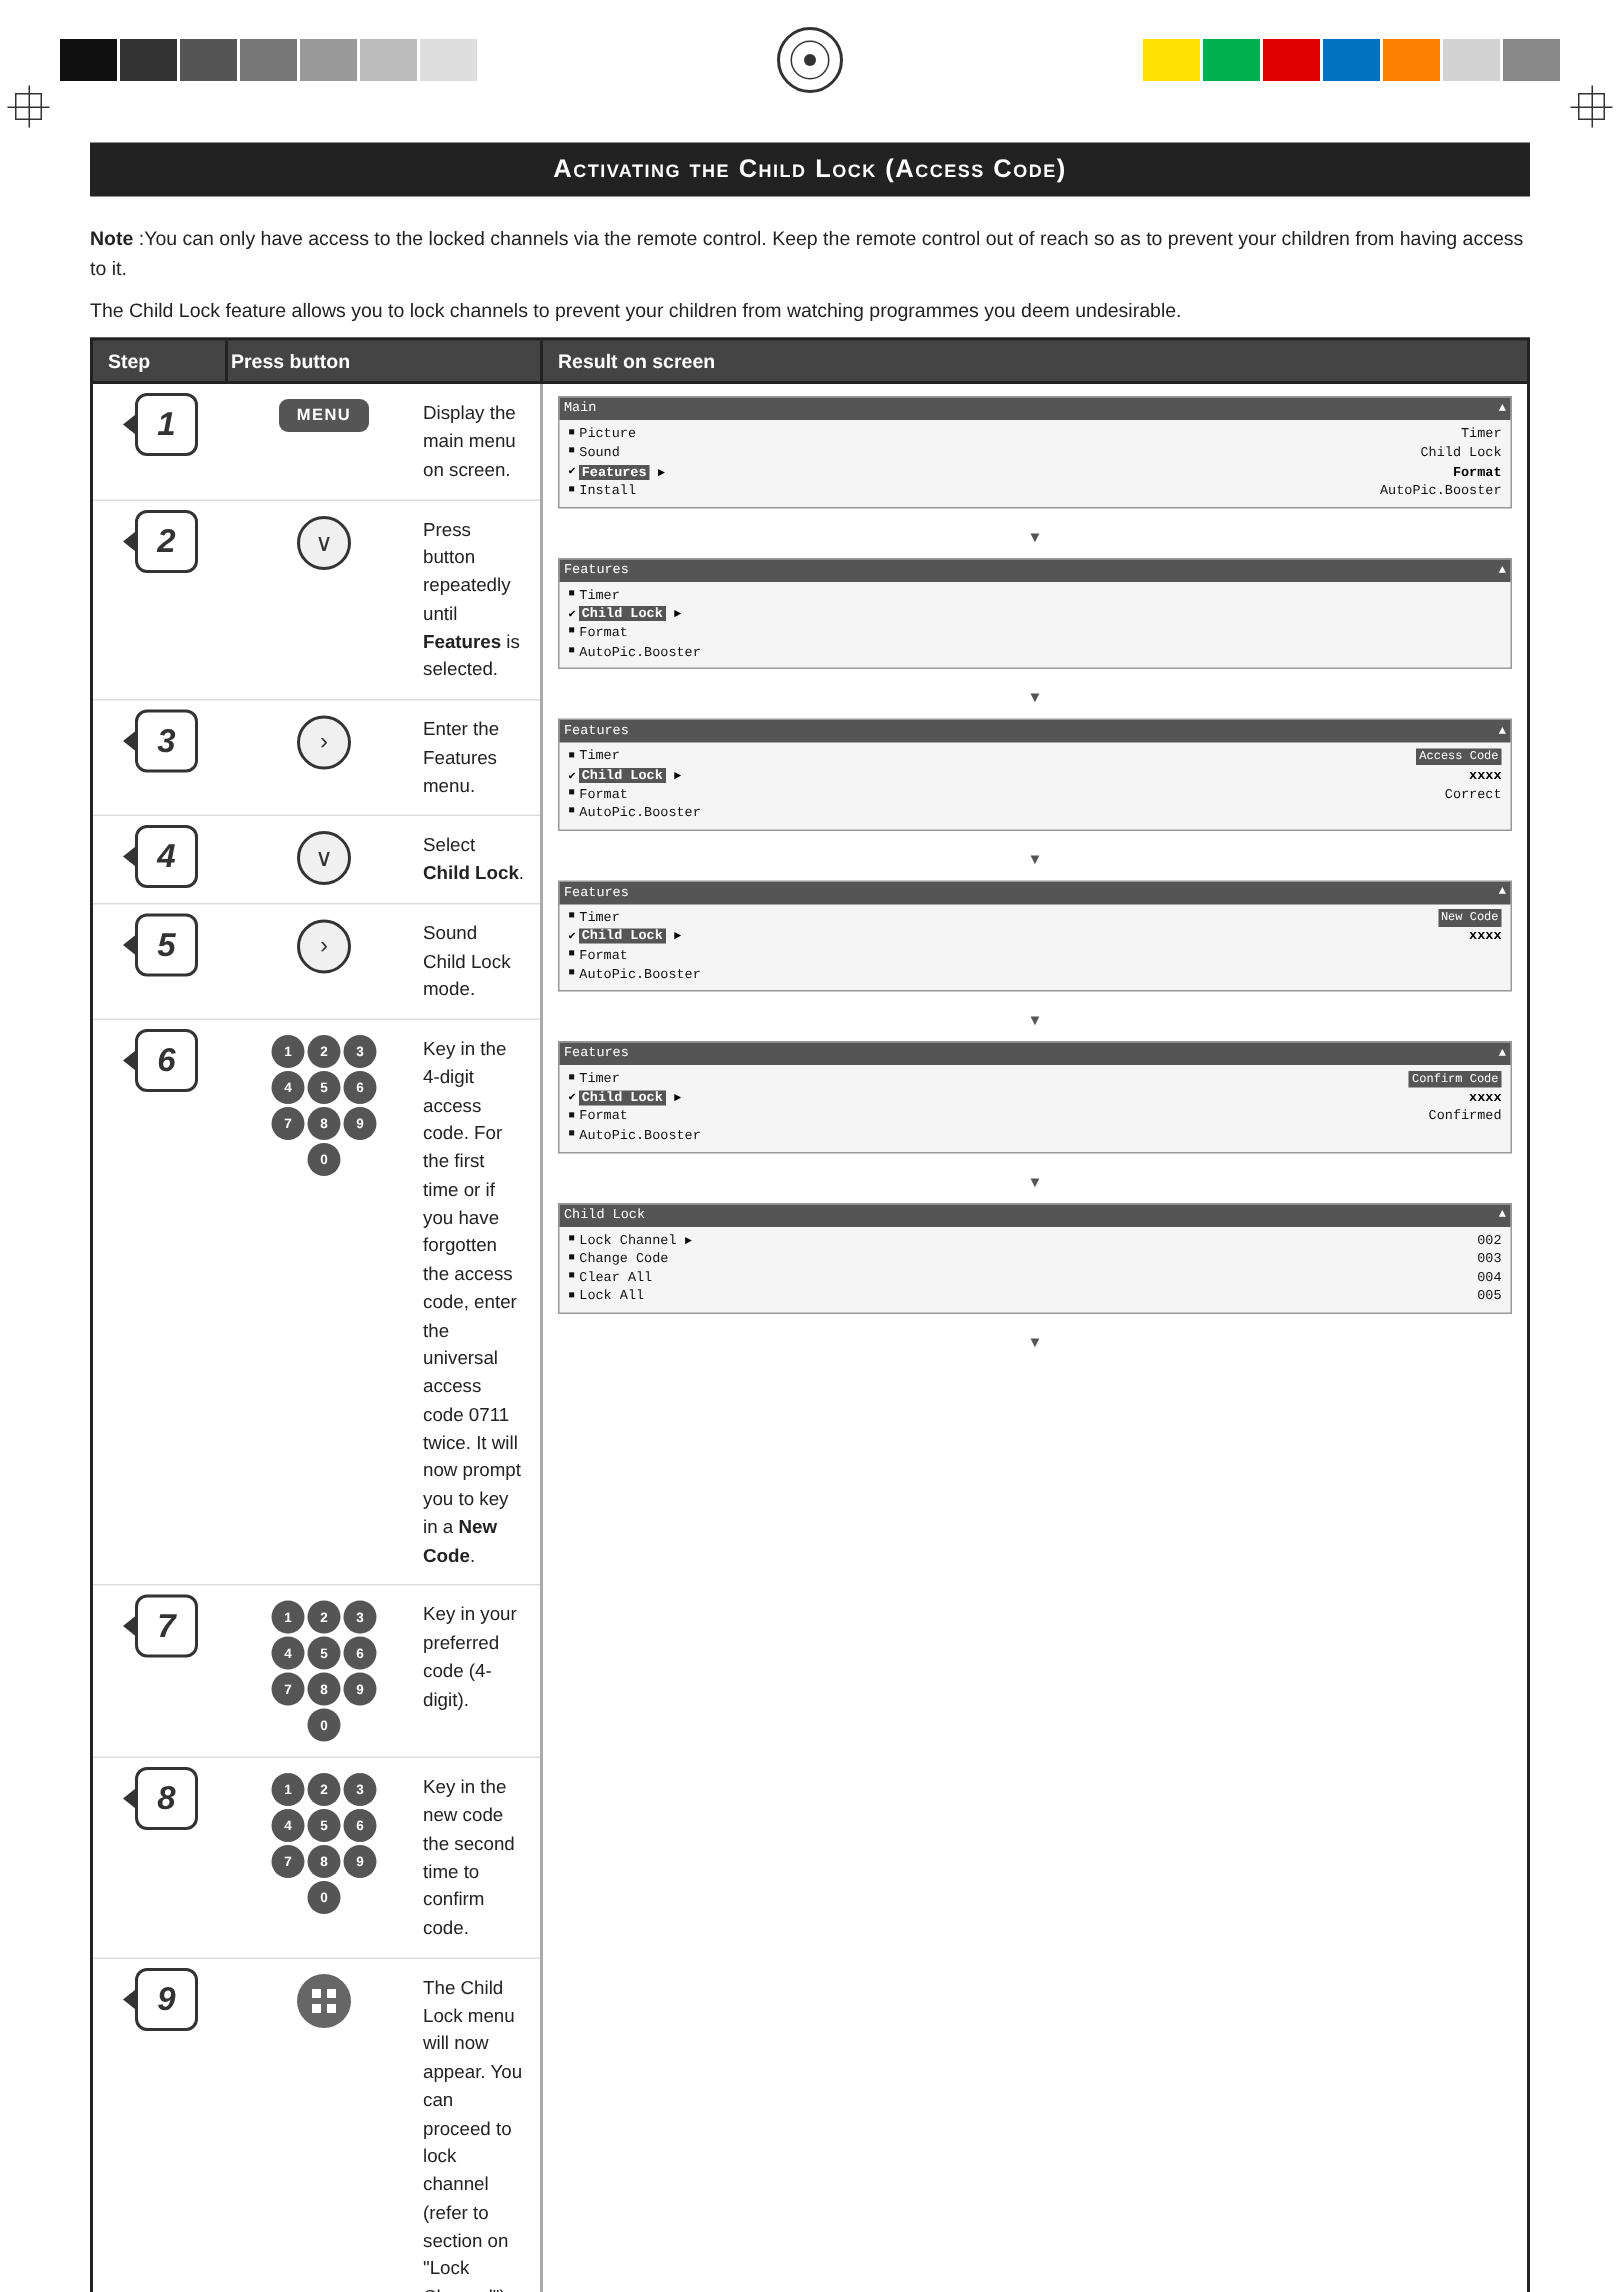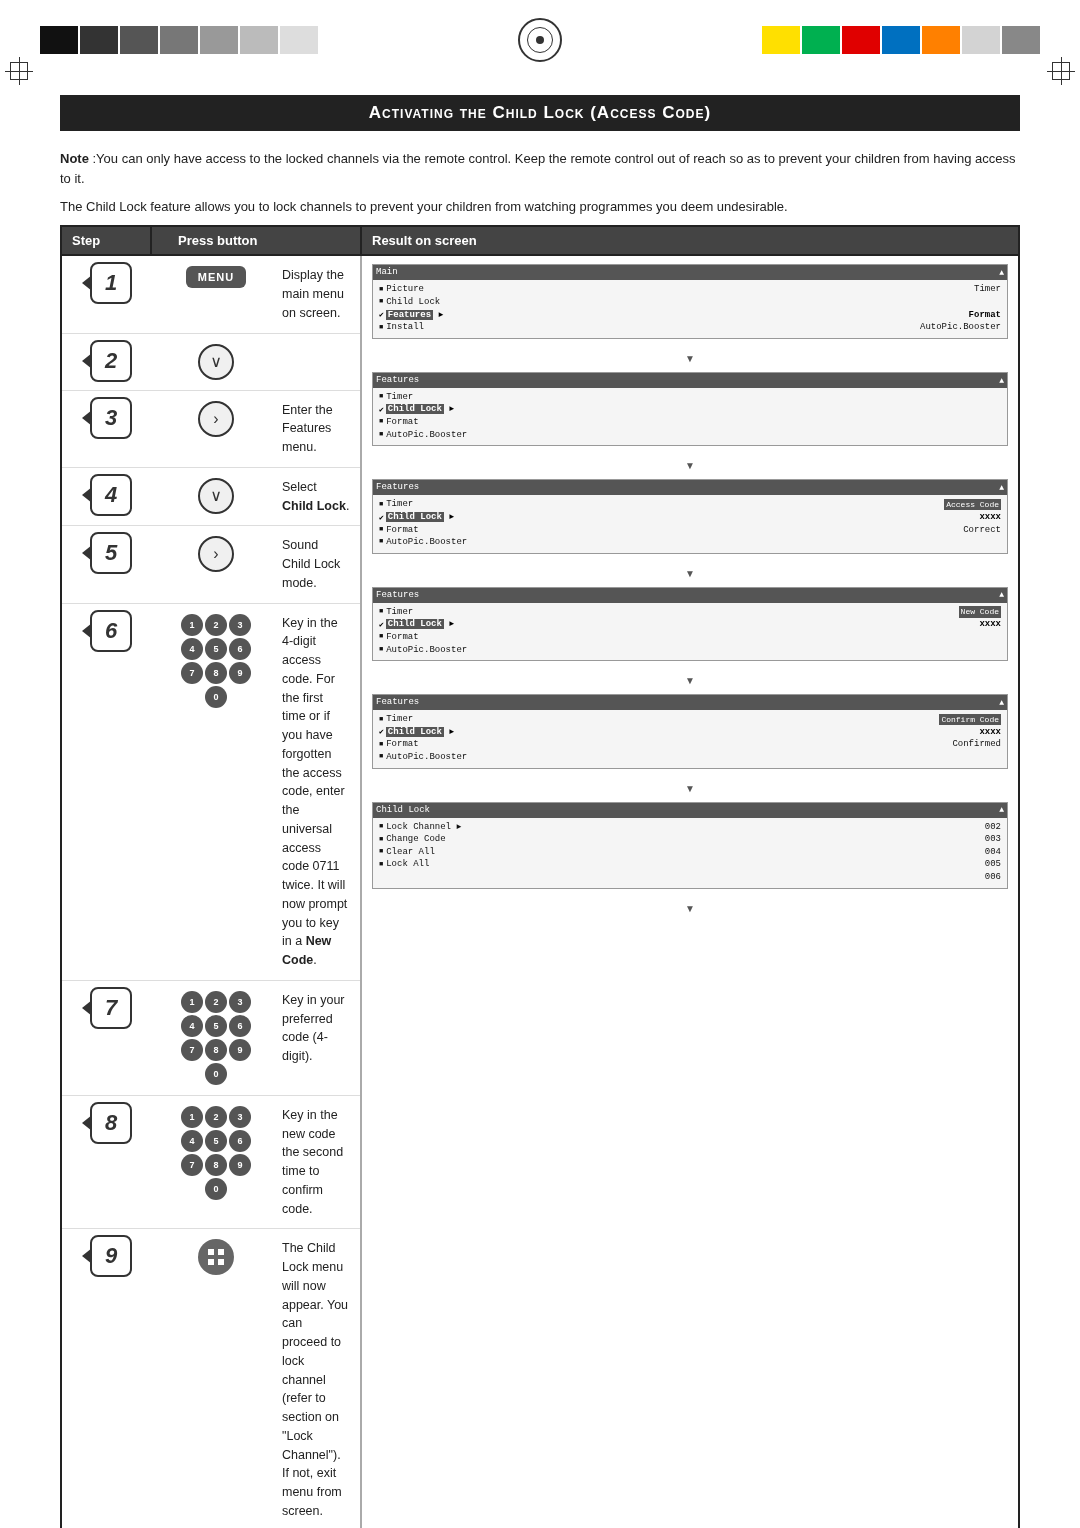--- a/index.html
+++ b/index.html
@@ -124,21 +124,21 @@
     }
     .table-header {
       display: flex;
       border: 2px solid #222;
       background: #444;
       color: #fff;
       font-weight: bold;
       font-size: 13px;
     }
     .th-step { width: 90px; padding: 6px 10px; border-right: 2px solid #222; }
-    .th-press { width: 210px; padding: 6px 26px; border-right: 2px solid #222; }
+    .th-press { width: 210px; padding: 6px 2px; border-right: 2px solid #222; }
     .th-result { flex: 1; padding: 6px 10px; }
 
     
     .steps-container {
       display: flex;
       border-left: 2px solid #222;
       border-right: 2px solid #222;
       border-bottom: 2px solid #222;
     }
     .steps-left {
@@ -395,20 +395,23 @@
           Display the main menu on screen.
         </div>
       </div>
 
       <div class="step-row">
         <div class="step-num-cell">
           <div class="step-number left-notch">2</div>
         </div>
         <div class="step-press-cell">
           <div class="btn-arrow">∨</div>
+        </div>
+        <div class="step-text-cell">
+          Press button repeatedly until <b>Features</b> is selected.
         </div>
       </div>
 
       <div class="step-row">
         <div class="step-num-cell">
           <div class="step-number left-notch">3</div>
         </div>
         <div class="step-press-cell">
           <div class="btn-arrow right">›</div>
         </div>
@@ -538,20 +541,21 @@
           <span>Main</span>
             <span class="up-arrow">▲</span>
         </div>
         <div class="screen-line">
           <span class="bullet">■</span>
             <span style="flex:1">Picture</span>
             <span>Timer</span>
         </div>
         <div class="screen-line">
           <span class="bullet">■</span>
+            <span style="flex:1">Sound</span>
             <span>Child Lock</span>
         </div>
         <div class="screen-line selected">
           <span class="check">✔</span>
             <span style="flex:1"> <span class="highlight">Features</span> <span class="arrow-r">►</span></span>
             <span>Format</span>
         </div>
         <div class="screen-line">
           <span class="bullet">■</span>
             <span style="flex:1">Install</span>
@@ -687,24 +691,20 @@
         <div class="screen-line">
           <span class="bullet">■</span>
             <span style="flex:1">Clear All</span>
             <span>004</span>
         </div>
         <div class="screen-line">
           <span class="bullet">■</span>
             <span style="flex:1">Lock All</span>
             <span>005</span>
         </div>
-        <div class="screen-line">
-          <span style="flex:1"></span>
-            <span>006</span>
-        </div>
       </div>
 
       <div class="down-arrow-row">▼</div>
 
     </div>
 
   </div>
 
 </div>
 

